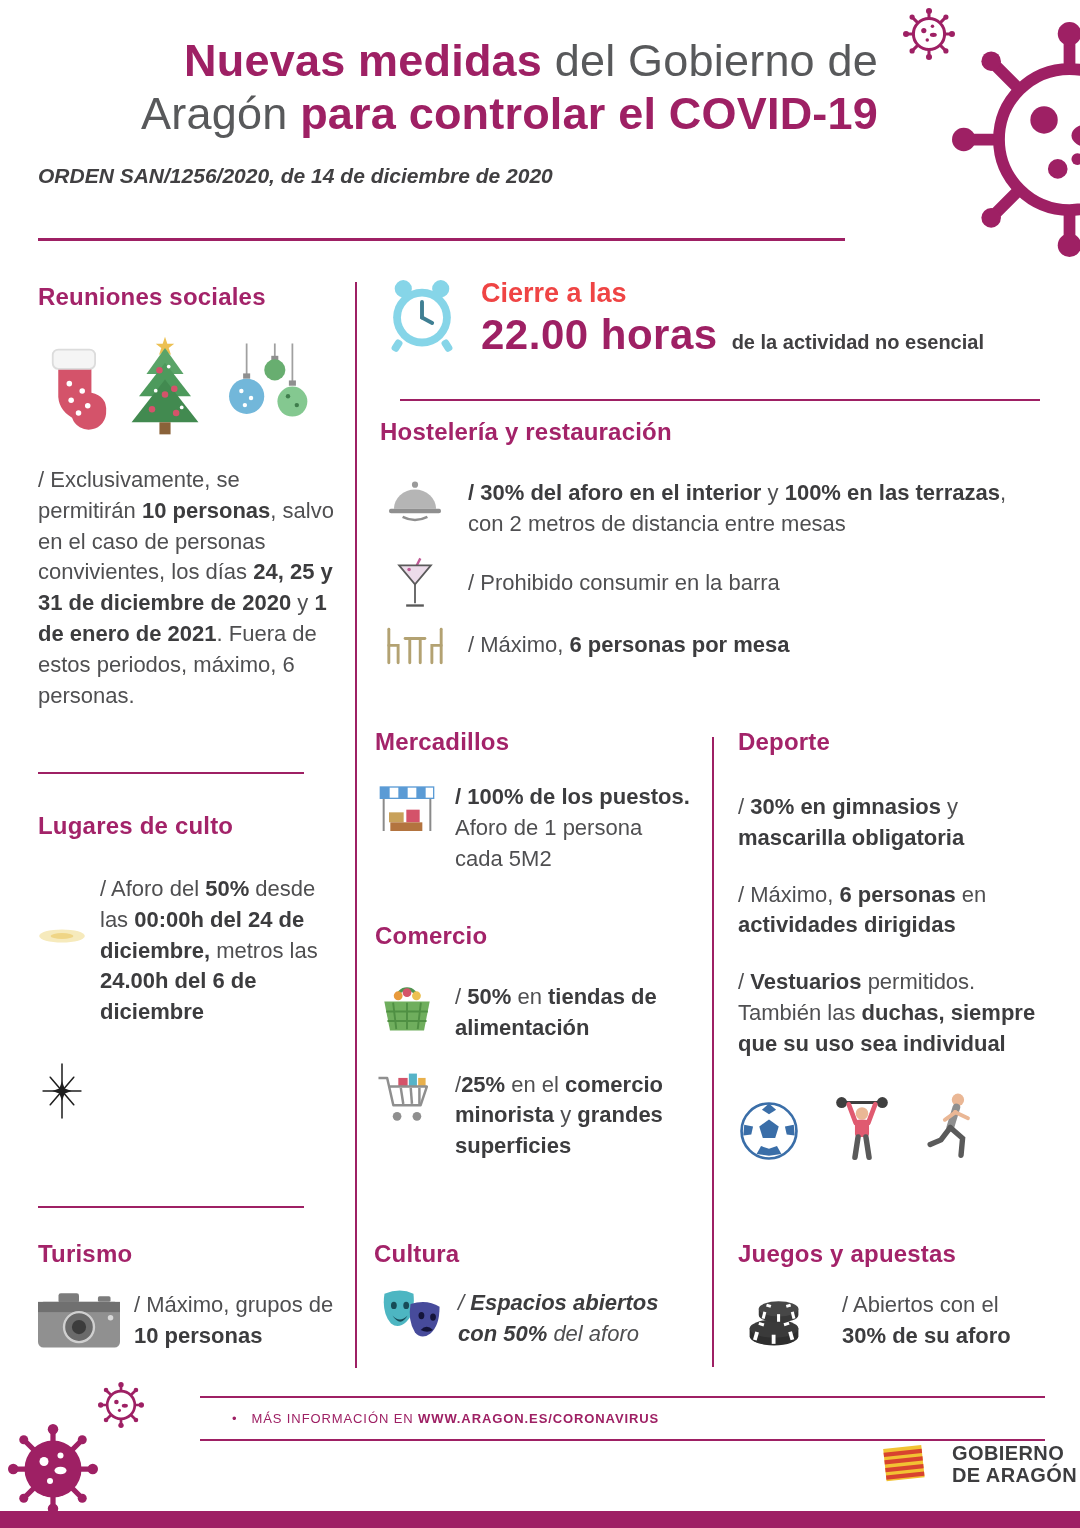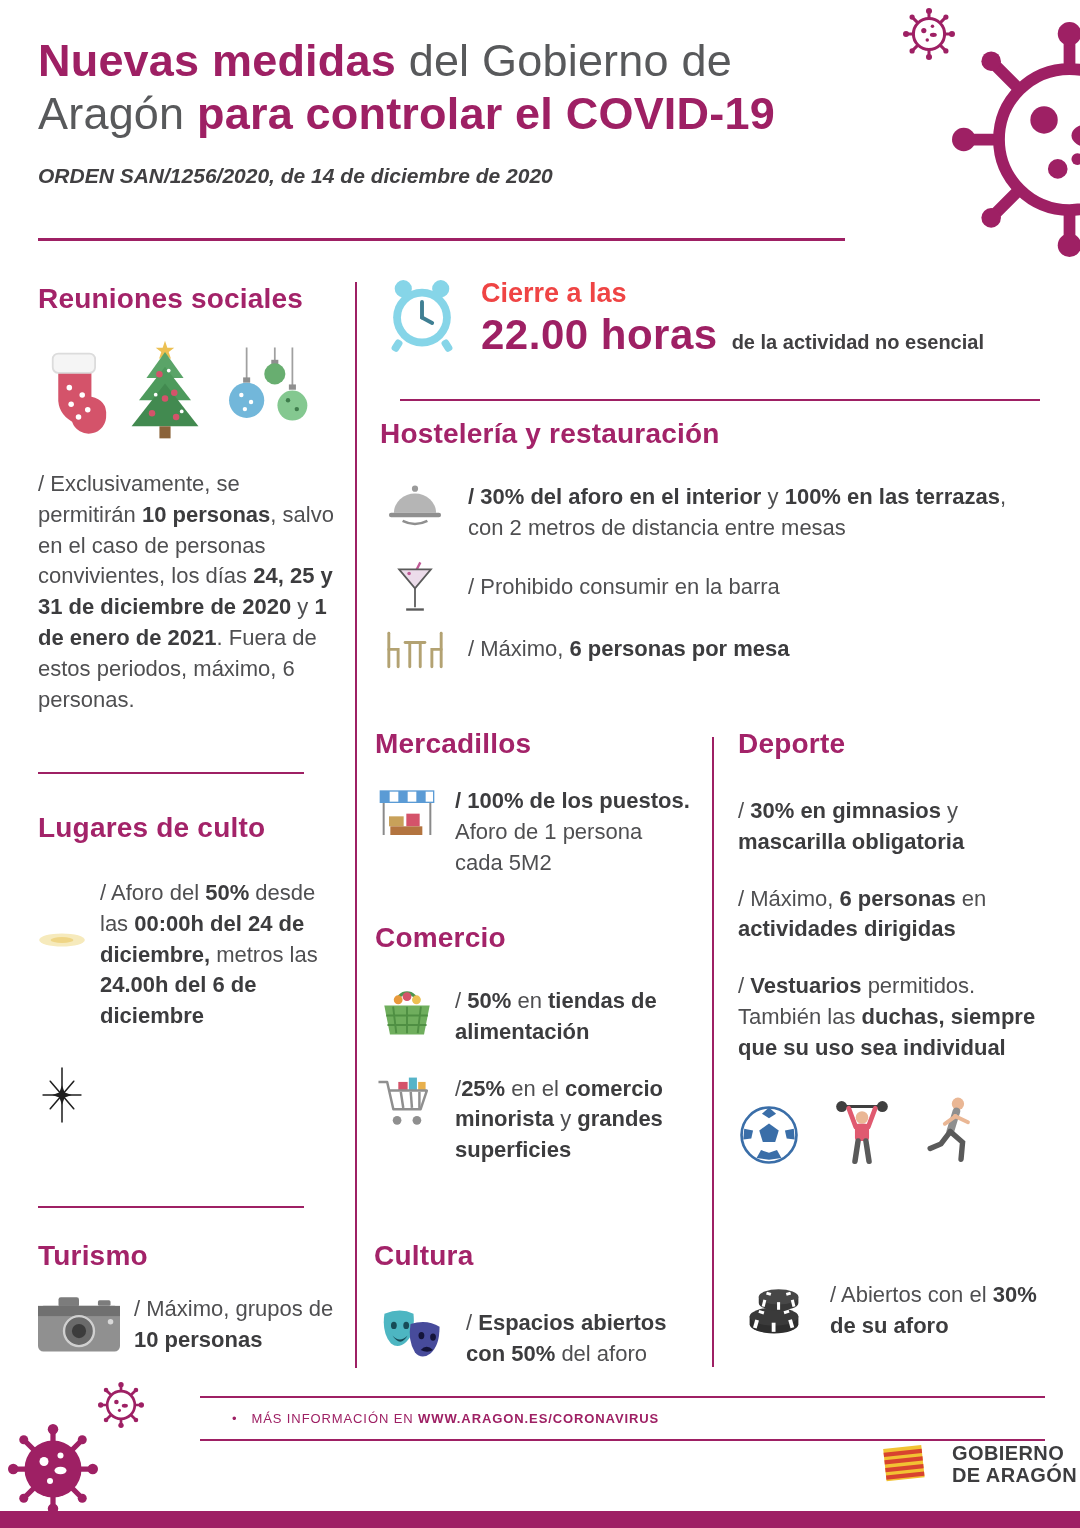--- a/index.html
+++ b/index.html
@@ -6,40 +6,40 @@
   html,body { background:#ffffff; }
   .page {
     position:relative; width:1080px; height:1528px; margin:0 auto;
     background:#ffffff; overflow:hidden;
     font-family:"Liberation Sans", sans-serif; color:#454547;
   }
   .bold { font-weight:700; color:#3c3c3e; }
 
   
   .header-block { position:absolute; left:38px; top:34px; width:840px; }
-  .title { font-size:45px; line-height:1.18; font-weight:400; color:#58595b; letter-spacing:0.2px; }
+  .title { font-size:45px; line-height:1.18; font-weight:400; color:#58595b; letter-spacing:0.2px;text-align:right; }
   .title .accent { color:#9e2064; font-weight:700; }
   .alert-row { display:flex; align-items:baseline; gap:30px; margin-top:24px; }
   .alert-level { font-size:38px; color:#b02c70; }
   .alert-level sup { font-size:55%; }
   .order-ref { font-size:21px; font-style:italic; font-weight:700; color:#414042; }
   .header-rule { position:absolute; left:38px; top:238px; width:807px; height:3px; background:#9e2064; }
 
   
   .h-divider { position:absolute; height:2px; background:#9e2064; }
   .d-left-1 { left:38px; top:772px; width:266px; }
   .d-left-2 { left:38px; top:1206px; width:266px; }
   .d-right  { left:400px; top:399px; width:640px; }
   .v-divider { position:absolute; width:2px; background:#9e2064; }
   .v-main { left:355px; top:282px; height:1086px; }
   .v-cols { left:712px; top:737px; height:630px; }
 
   
   .sec { position:absolute; }
-  .sec h2 { font-size:28px; font-weight:700; color:#a32369; letter-spacing:0.2px; }
+  .sec h2 { font-size:24px; font-weight:700; color:#a32369; letter-spacing:0.2px; }
   .body-text { font-size:22px; line-height:1.4; color:#4f4f51; }
 
   .sec-reuniones { left:38px; top:283px; width:302px; }
   .xmas-row { display:flex; align-items:flex-end; gap:14px; margin-top:24px; height:104px; }
   .sec-reuniones .body-text { margin-top:26px; }
 
   .sec-culto { left:38px; top:812px; width:302px; }
   .icon-row { display:flex; gap:14px; align-items:flex-start; }
   .icon-cell { flex:none; display:flex; justify-content:center; }
   .sec-culto .icon-row-1 { margin-top:34px; }
@@ -69,31 +69,31 @@
   .sec-mercadillos { left:375px; top:728px; width:318px; }
   .sec-mercadillos .icon-row { margin-top:26px; gap:16px; }
   .sec-mercadillos .icon-cell { width:64px; }
 
   .sec-comercio { left:375px; top:922px; width:318px; }
   .sec-comercio .icon-row-1 { margin-top:32px; gap:16px; }
   .sec-comercio .icon-row-2 { margin-top:26px; gap:16px; }
   .sec-comercio .icon-cell { width:64px; }
 
   .sec-cultura { left:374px; top:1240px; width:318px; }
-  .sec-cultura .icon-row { margin-top:36px; gap:16px; }
+  .sec-cultura .icon-row { margin-top:20px; gap:8px;font-style:italic; }
   .sec-cultura .icon-cell { width:76px; }
 
   .sec-deporte { left:738px; top:728px; width:307px; }
   .sec-deporte .body-text.p1 { margin-top:36px; }
   .sec-deporte .body-text.p2 { margin-top:26px; }
   .sec-deporte .body-text.p3 { margin-top:26px; }
   .sport-icons { display:flex; gap:34px; margin-top:30px; align-items:flex-end; }
 
   .sec-juegos { left:738px; top:1240px; width:310px; }
-  .sec-juegos .icon-row { margin-top:40px; gap:20px; }
+  .sec-juegos .icon-row { margin-top:22px; gap:32px;align-items:center; }
   .sec-juegos .icon-cell { width:72px; }
 
   
   .footer-info {
     position:absolute; left:200px; top:1396px; width:845px;
     border-top:2px solid #9e2064; border-bottom:2px solid #9e2064;
     padding:13px 0 13px 32px;
     font-size:13px; letter-spacing:0.9px; color:#9e2064;
   }
   .footer-info .bullet { margin-right:14px; }
@@ -483,20 +483,21 @@
         <path d="M42 22 L34 48" stroke="#8f8f8f" stroke-width="10" stroke-linecap="round"></path>
         <path d="M40 28 L57 36" stroke="#eab795" stroke-width="5" stroke-linecap="round"></path>
         <path d="M41 28 L27 38" stroke="#eab795" stroke-width="5" stroke-linecap="round"></path>
         <path d="M34 48 L50 62 L48 84" stroke="#5a5a5a" stroke-width="7" fill="none" stroke-linecap="round"></path>
         <path d="M34 48 L22 64 L8 70" stroke="#5a5a5a" stroke-width="7" fill="none" stroke-linecap="round"></path>
       </svg>
     </div>
   </section>
 
   <section class="sec sec-juegos">
+    <h2>Juegos y apuestas</h2>
     <div class="icon-row">
       <div class="icon-cell">
         <svg width="64" height="58" viewBox="0 0 84 76">
           <path d="M10 58 a32 12 0 0 0 64 0 v-10 h-64 z" fill="#2e2e2e"></path>
           <ellipse cx="42" cy="48" rx="32" ry="12" fill="#3a3a3a"></ellipse>
           <g fill="#ffffff">
             <rect x="16" y="52" width="5" height="11" transform="rotate(16 18 57)"></rect>
             <rect x="39" y="56" width="5" height="12"></rect>
             <rect x="62" y="52" width="5" height="11" transform="rotate(-16 64 57)"></rect>
             <rect x="22" y="40" width="7" height="4" transform="rotate(18 25 42)"></rect>

